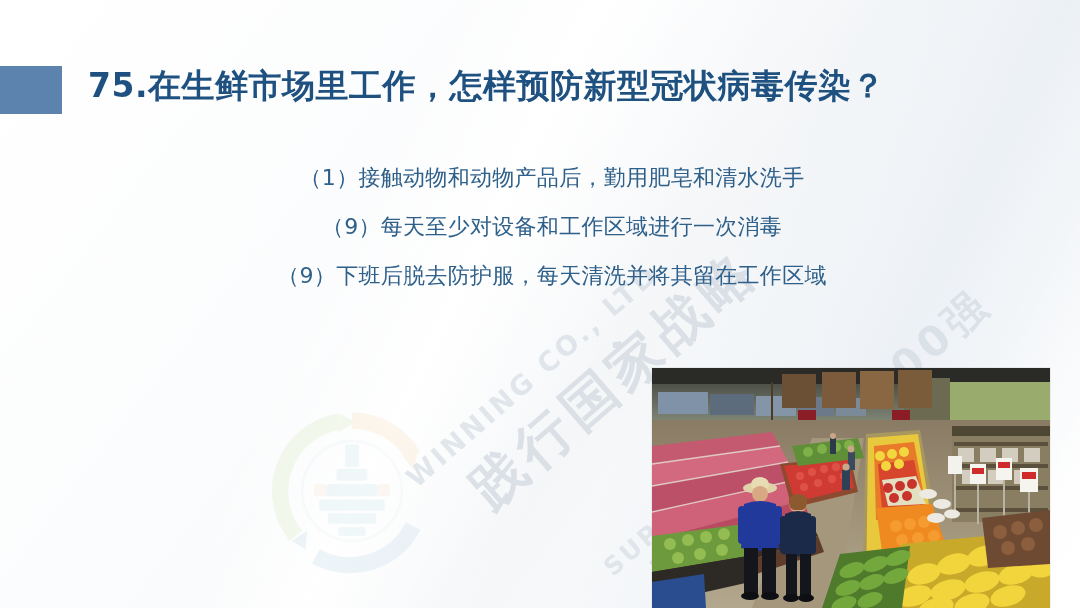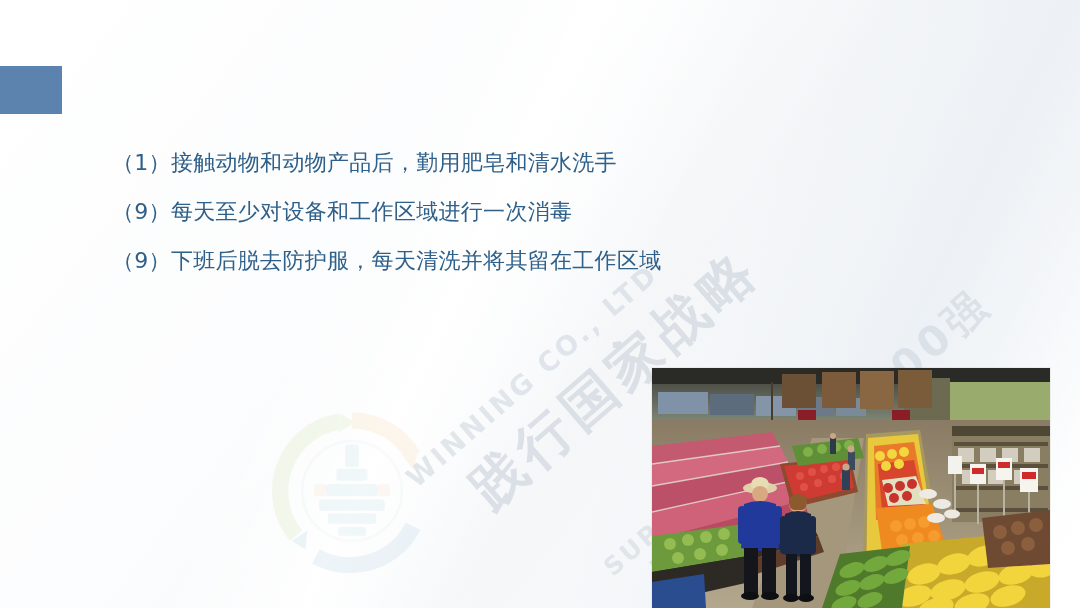--- a/index.html
+++ b/index.html
@@ -101,22 +101,23 @@
     font-size:33px;
     font-weight:bold;
     color:#1f5180;
     letter-spacing:.5px;
     white-space:nowrap;
   }
 
   
   .body-list {
     position:absolute;
-    left:112px; top:152px;
+    left:112px; top:167px;
     width:880px;
+    text-align:center;
   }
   .body-line {
     font-size:22px;
     color:#2f608a;
     line-height:1;
     margin-bottom:27px;
     white-space:nowrap;
     letter-spacing:.3px;
   }
 
@@ -166,20 +167,21 @@
       </g>
     </svg>
   </div>
 
   <div class="wm-text wm-cn-big">践行国家战略</div>
   <div class="wm-text wm-cn-big2">城市服务孵化500强</div>
   <div class="wm-text wm-en">WINNING CO., LTD</div>
   <div class="wm-text wm-en2">SUPPORTING</div>
 
   <div class="title-bullet"></div>
+  <div class="title">75.在生鲜市场里工作，怎样预防新型冠状病毒传染？</div>
 
   <div class="body-list">
     <div class="body-line">（1）接触动物和动物产品后，勤用肥皂和清水洗手</div>
     <div class="body-line">（9）每天至少对设备和工作区域进行一次消毒</div>
     <div class="body-line">（9）下班后脱去防护服，每天清洗并将其留在工作区域</div>
   </div>
 
   <div class="photo">
     <svg viewBox="0 0 398 240" xmlns="http://www.w3.org/2000/svg" preserveAspectRatio="none">
       <defs>

